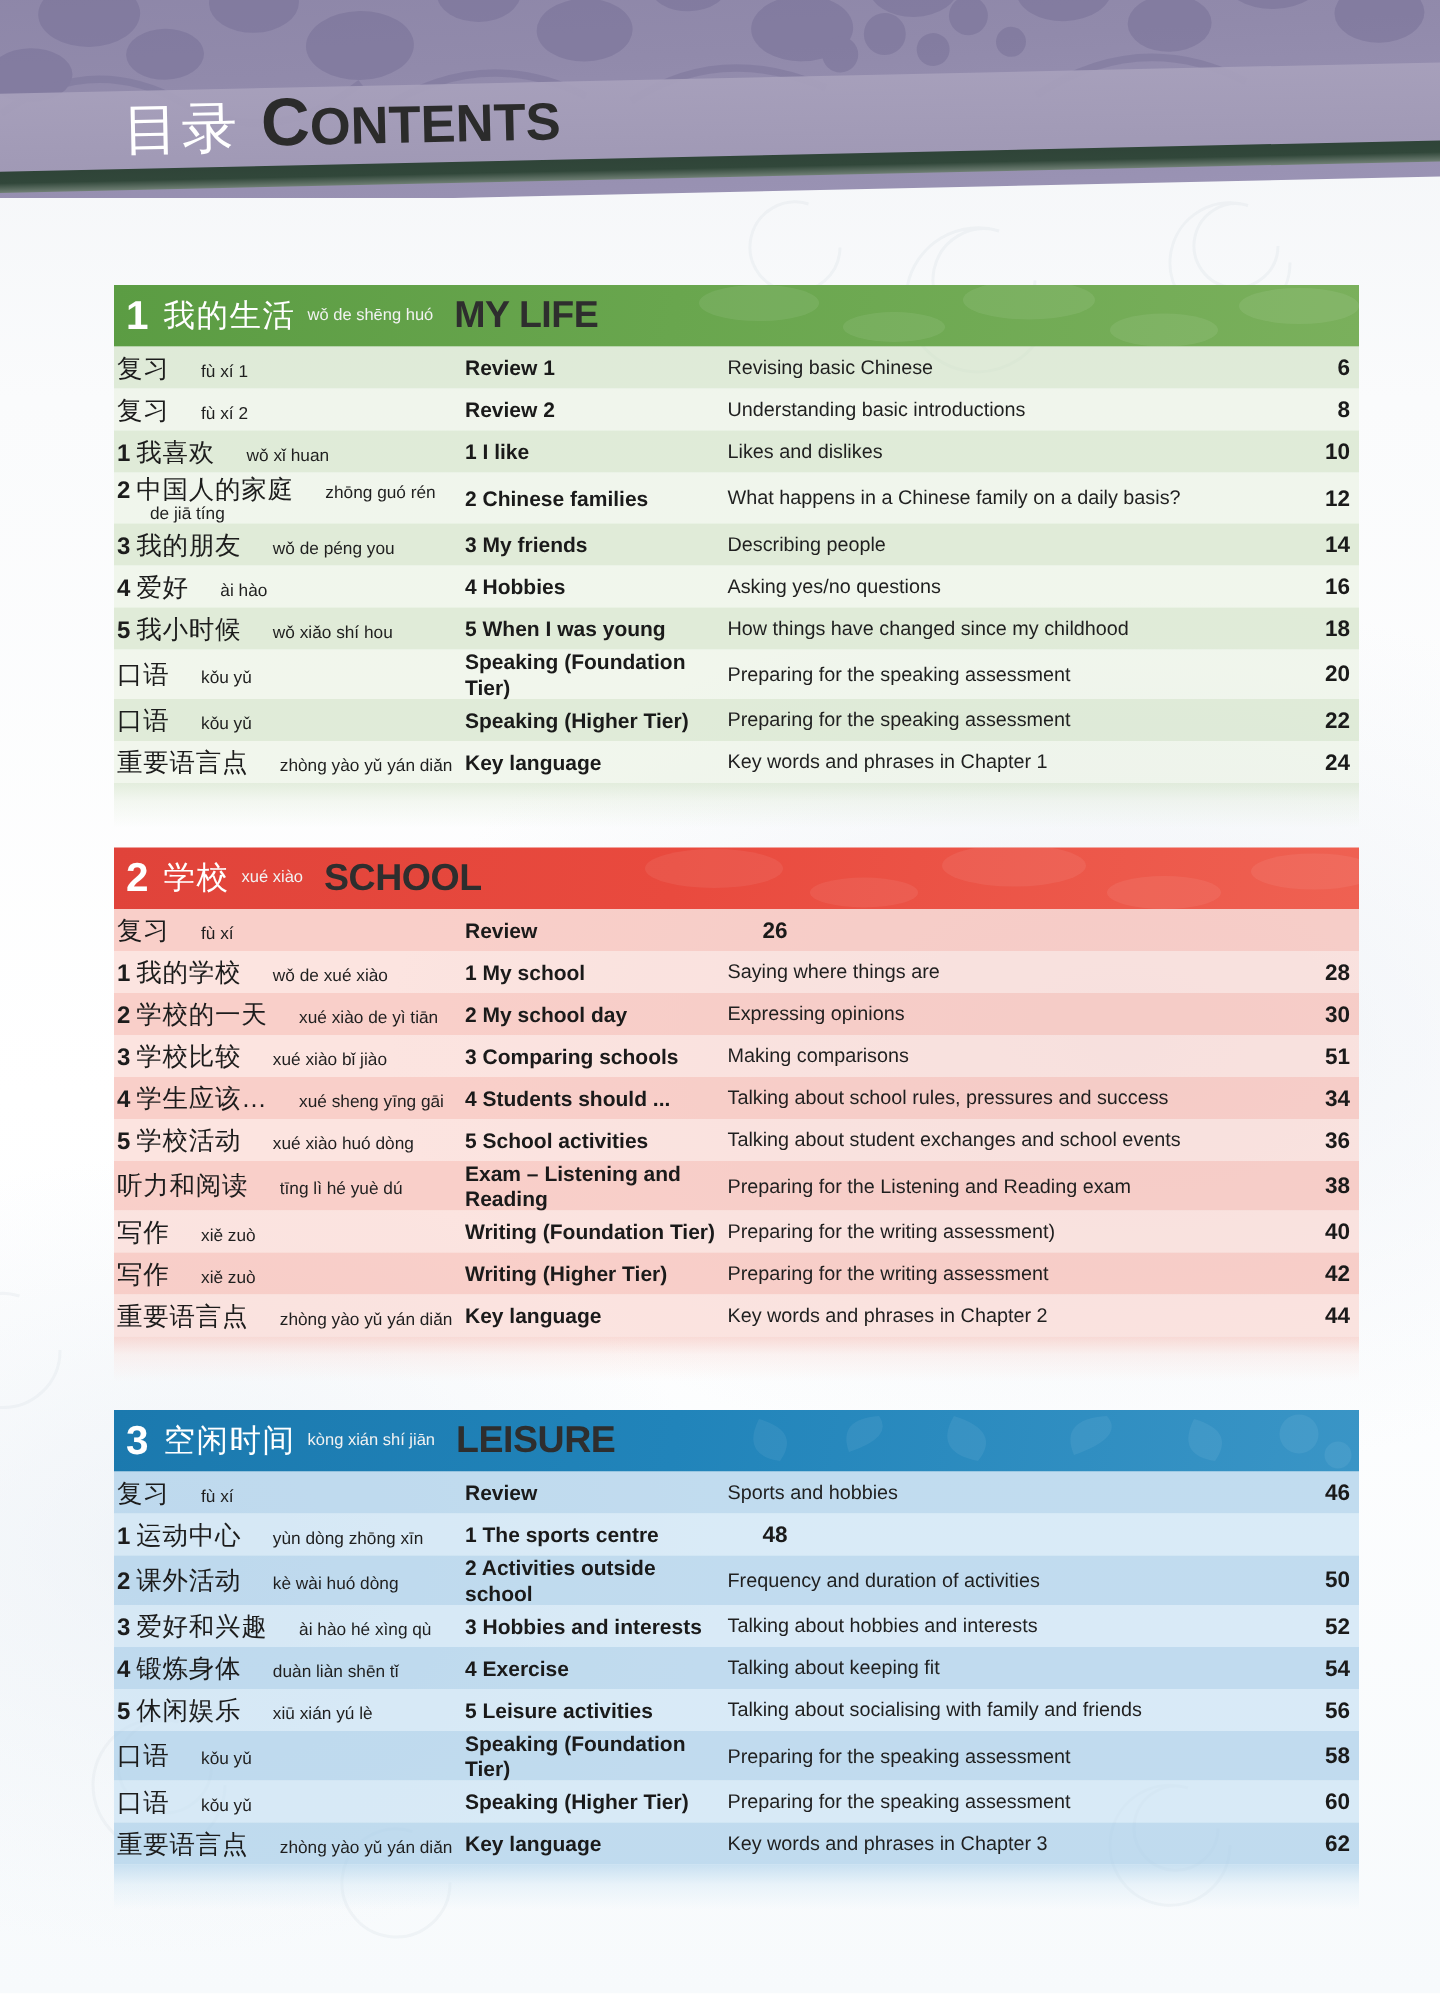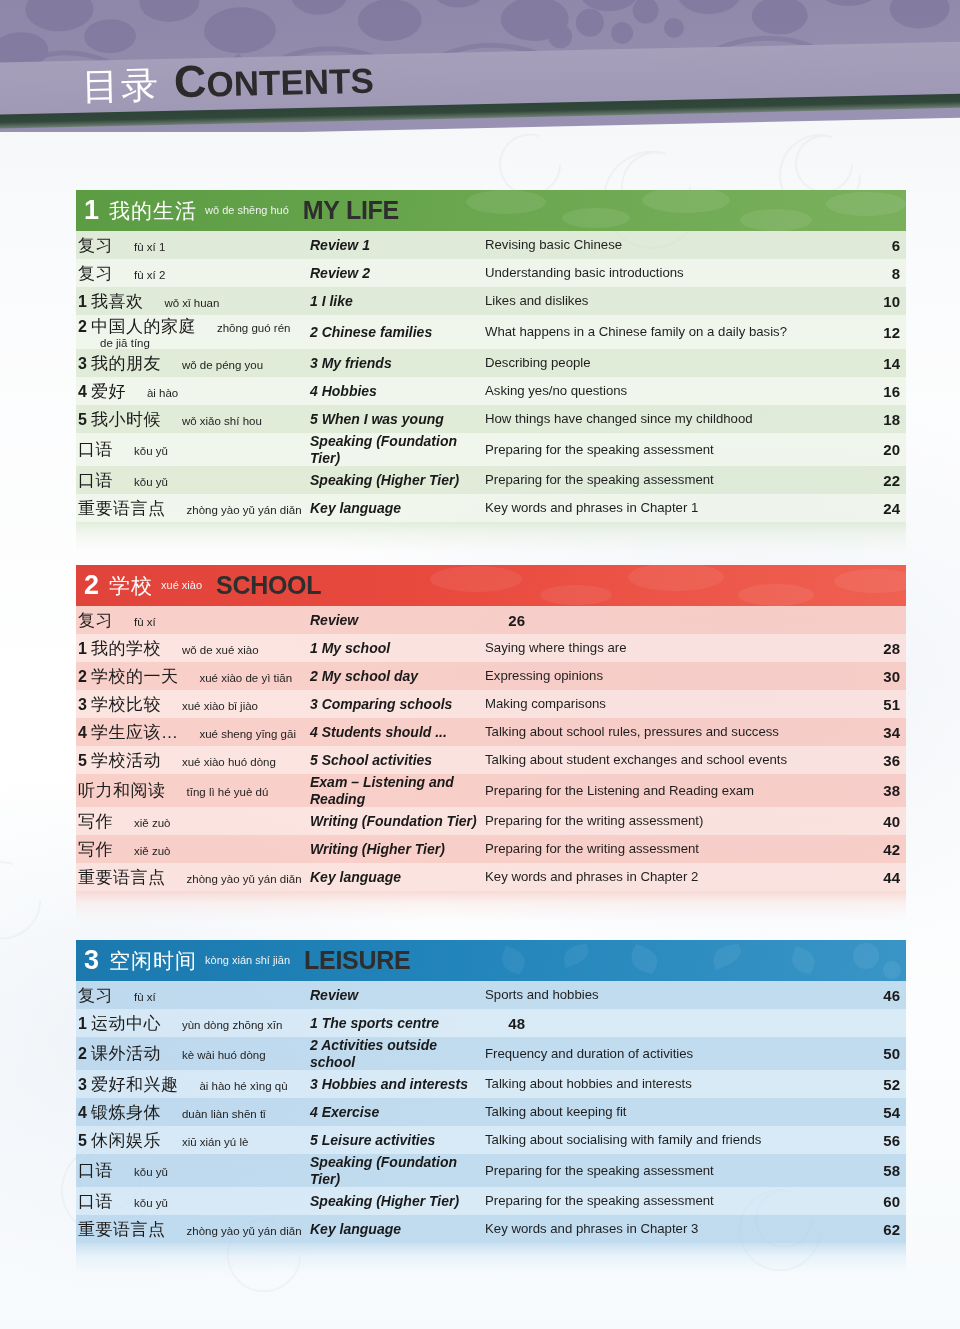--- a/index.html
+++ b/index.html
@@ -135,21 +135,20 @@
     font-size: 11.5px; margin-left: 21px; color: #1f1f1f;
   }
   .c-cn .py2 {
     font-size: 11.5px; color: #1f1f1f;
     width: 100%; padding-left: 22px; margin-top: -1px;
   }
   .c-en {
     width: 175px; flex: 0 0 175px;
     font-size: 14px; font-weight: 700; color: #1a1a1a;
     line-height: 1.18;
-    font-style: italic;
   }
   .c-desc {
     flex: 1 1 auto;
     font-size: 13.2px; color: #1f1f1f;
     line-height: 1.2;
     padding-right: 8px;
   }
   .c-pg {
     width: 40px; flex: 0 0 40px;
     text-align: right; padding-right: 6px;

